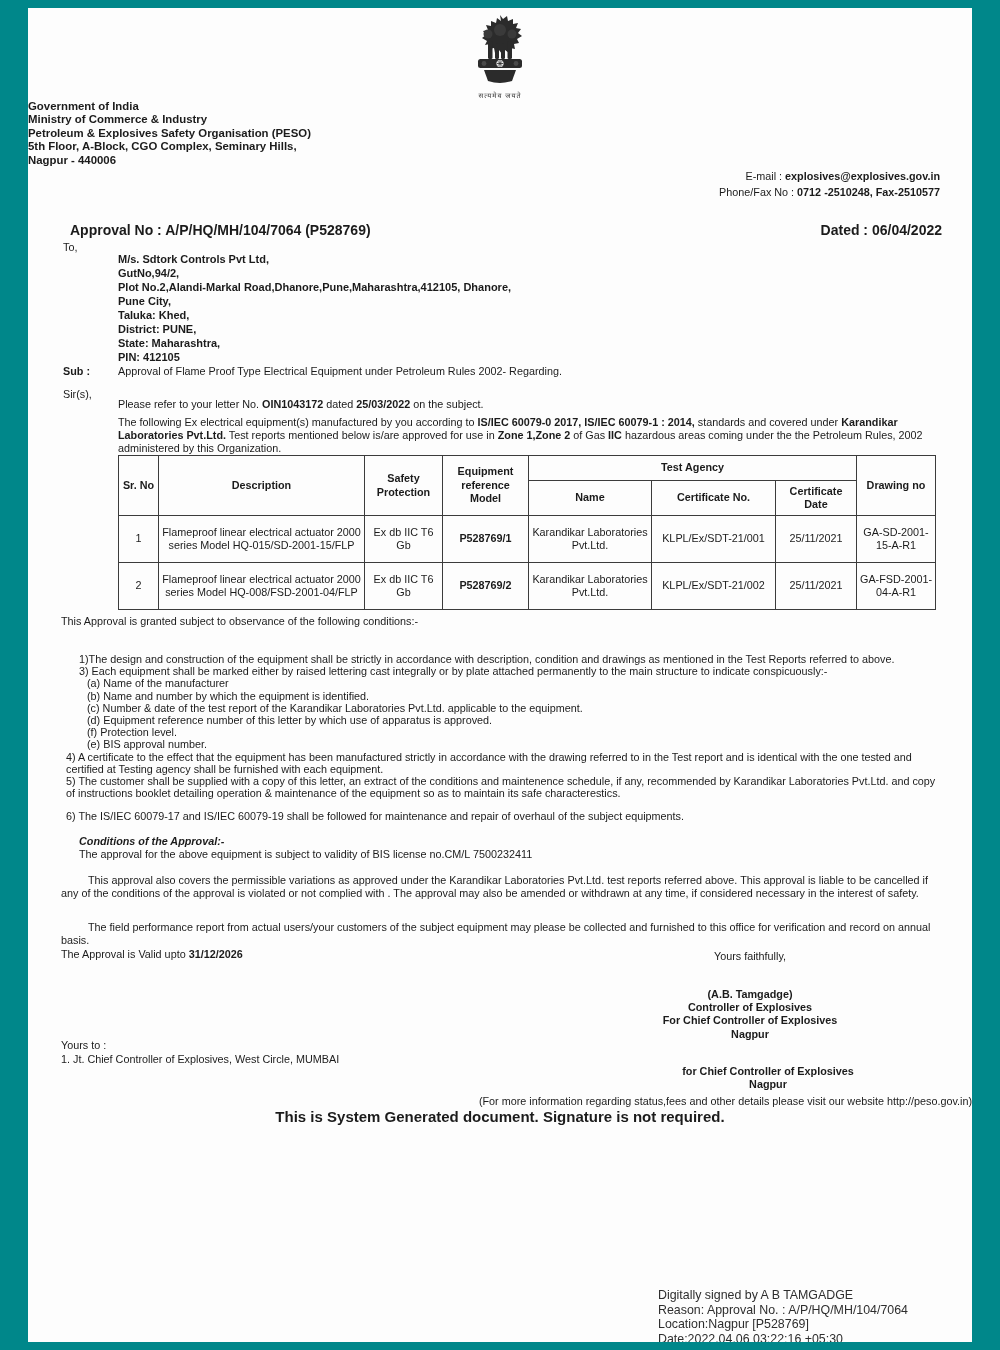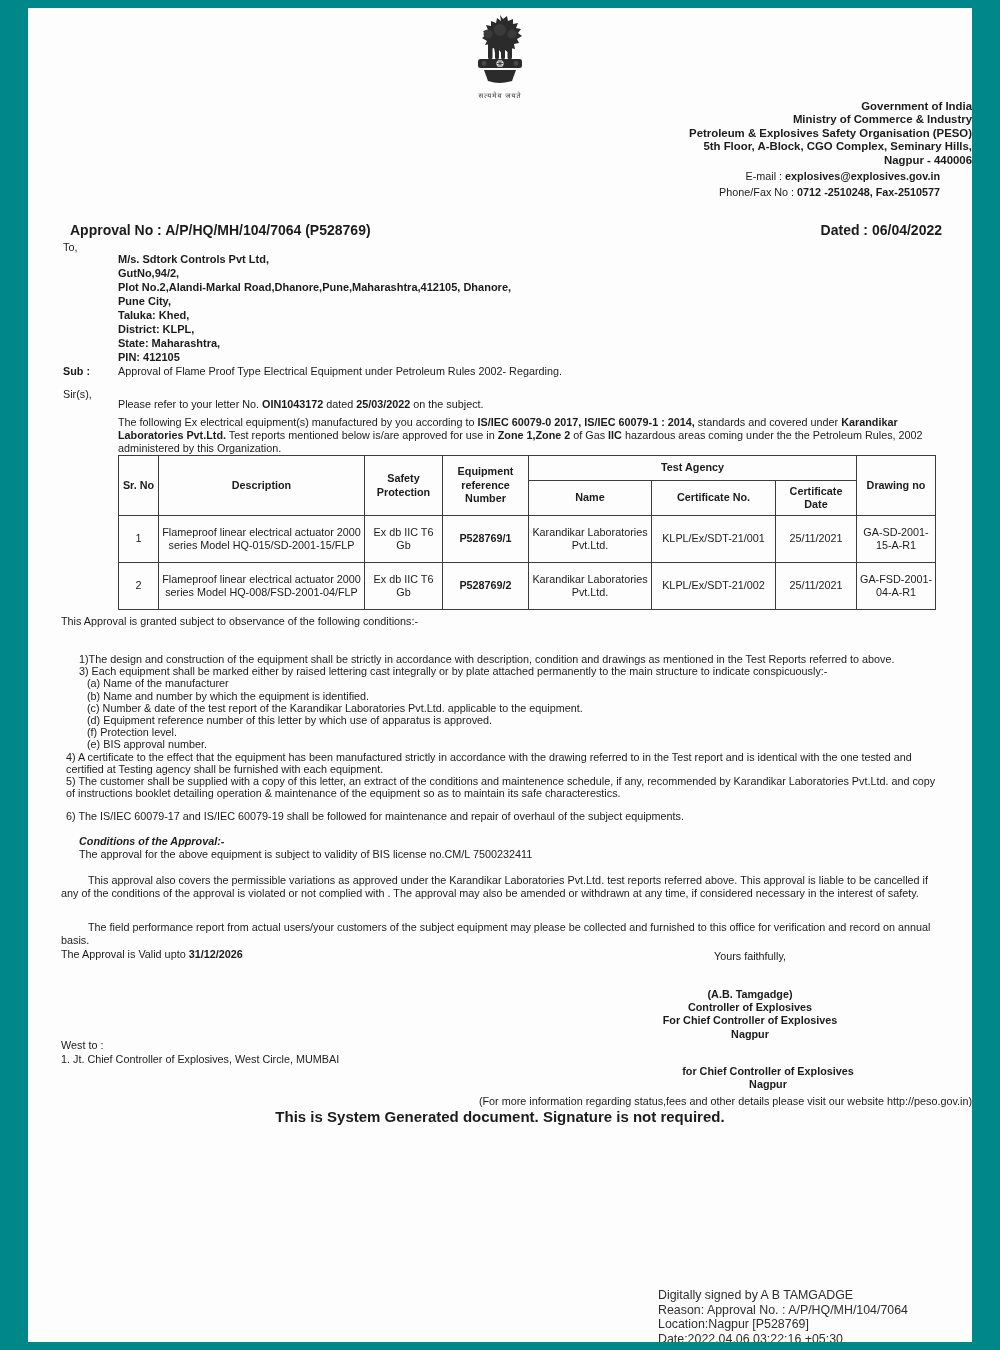--- a/index.html
+++ b/index.html
@@ -13,21 +13,21 @@
   .page{
     position:absolute;left:28px;top:8px;width:944px;height:1334px;
     background:#fdfdfd;overflow:hidden;
   }
   .abs{position:absolute;}
   .b{font-weight:bold;}
   .fs{font-size:10.8px;line-height:1.16;}
   
   .emblem-wrap{left:0;right:0;top:5px;text-align:center;}
   .emblem-caption{font-size:7px;color:#333;letter-spacing:1px;margin-top:-2px;}
-  .gov-header{left:0;right:0;top:92px;text-align:right;font-weight:bold;font-size:11.4px;line-height:1.18;}
+  .gov-header{left:0;right:0;top:92px;text-align:left;font-weight:bold;font-size:11.4px;line-height:1.18;}
   .contact{right:32px;top:160px;text-align:right;font-size:10.8px;line-height:1.5;}
   
   .approval-row{left:42px;right:30px;top:214px;display:flex;justify-content:space-between;font-size:14px;}
   .to-label{left:35px;top:233px;}
   .address{left:90px;top:245px;font-weight:bold;font-size:11px;line-height:1.27;}
   .sub-row{left:35px;top:357px;display:flex;font-size:10.8px;}
   .sub-lbl{font-weight:bold;width:55px;}
   .sirs{left:35px;top:380px;}
   .ref-para{left:90px;top:390px;}
   .intro-para{left:90px;top:408px;width:824px;line-height:1.22;}
@@ -112,21 +112,21 @@
   </div>
 
   <div class="abs to-label fs">To,</div>
 
   <div class="abs address">
     <div>M/s. Sdtork Controls Pvt Ltd,</div>
     <div>GutNo,94/2,</div>
     <div>Plot No.2,Alandi-Markal Road,Dhanore,Pune,Maharashtra,412105, Dhanore,</div>
     <div>Pune City,</div>
     <div>Taluka: Khed,</div>
-    <div>District: KLPL,</div>
+    <div>District: PUNE,</div>
     <div>State: Maharashtra,</div>
     <div>PIN: 412105</div>
   </div>
 
   <div class="abs sub-row">
     <span class="sub-lbl">Sub :</span>
     <span>Approval of Flame Proof Type Electrical Equipment under Petroleum Rules 2002- Regarding.</span>
   </div>
 
   <div class="abs sirs fs">Sir(s),</div>
@@ -148,21 +148,21 @@
       <col style="width:123px">
         <col style="width:124px">
         <col style="width:81px">
         <col style="width:79px">
     </colgroup>
     <tbody>
         <tr>
       <th rowspan="2">Sr. No</th>
       <th rowspan="2">Description</th>
       <th rowspan="2">Safety Protection</th>
-      <th rowspan="2">Equipment reference Number</th>
+      <th rowspan="2">Equipment reference Model</th>
       <th colspan="3" style="height:20px">Test Agency</th>
       <th rowspan="2">Drawing no</th>
     </tr>
     <tr>
       <th style="height:30px">Name</th>
       <th>Certificate No.</th>
       <th>Certificate Date</th>
     </tr>
     <tr class="datarow">
       <td>1</td>
@@ -213,21 +213,21 @@
     <div>Yours faithfully,</div>
     <div class="sig">
       <div>(A.B. Tamgadge)</div>
       <div>Controller of Explosives</div>
       <div>For Chief Controller of Explosives</div>
       <div>Nagpur</div>
     </div>
   </div>
 
   <div class="abs copyto fs">
-    <div>West to :</div>
+    <div>Yours to :</div>
     <div>1. Jt. Chief Controller of Explosives, West Circle, MUMBAI</div>
   </div>
 
   <div class="abs forchief fs">
     <div>for Chief Controller of Explosives</div>
     <div>Nagpur</div>
   </div>
 
   <div class="abs foot-info fs">(For more information regarding status,fees and other details please visit our website http://peso.gov.in)</div>
   <div class="abs foot-system">This is System Generated document. Signature is not required.</div>

